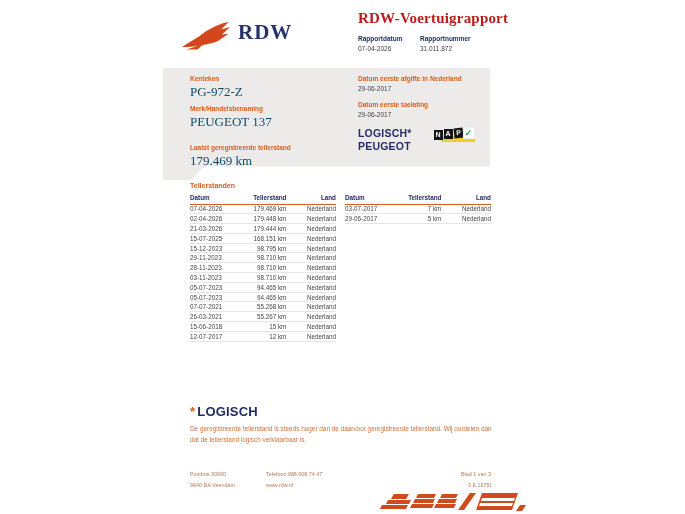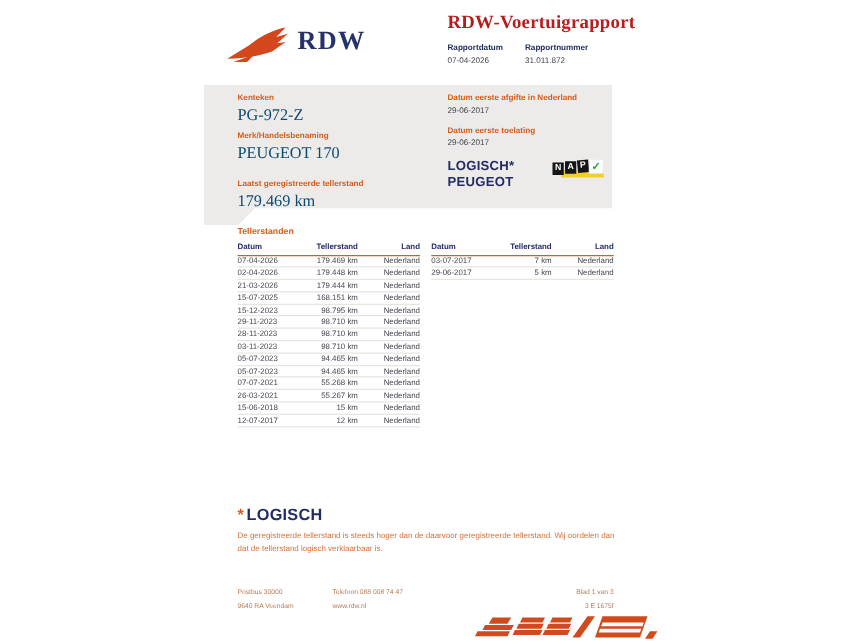--- a/index.html
+++ b/index.html
@@ -26,21 +26,21 @@
            clip-path:polygon(0 0, 100% 0, 100% 88%, 12.5% 88%, 8.5% 100%, 0 100%); }
   .panel-left  { position:absolute; left:27px;  top:7px; width:150px; }
   .panel-right { position:absolute; left:195px; top:7px; width:128px; }
 
   .field-label { font-size:6.5px; font-weight:700; color:#d95c1a; margin-bottom:2px; }
   .big-value { font-family:"Liberation Serif", serif; font-size:13px; color:#0c4a6e; margin-bottom:5px; }
   .panel-left .fieldL:nth-child(3) { margin-top:14px; }
 
   .sm-value { font-size:6.5px; color:#3e3e4c; margin:3px 0 9px 0; }
 
-  .verdict-row { display:flex; align-items:flex-start; margin-top:7px;justify-content:space-between; }
+  .verdict-row { display:flex; align-items:flex-start; margin-top:7px; }
   .verdict-text { font-size:10.5px; font-weight:700; color:#232d64; line-height:13px; letter-spacing:0.2px; }
 
   .nap { position:relative; margin-left:22px; margin-top:1px; width:44px; height:15px; }
   .nap-bar { position:absolute; left:7px; top:8px; width:34px; height:6px; background:#f2cf2a; }
   .nap-tiles { position:absolute; left:0; top:0; display:flex; }
   .nap-tile { width:9px; height:10px; background:#151515; color:#fff; font-size:7px; font-weight:700;
               text-align:center; line-height:10px; margin-right:1px; position:relative; }
   .nap-tile:nth-child(1){ top:2px; }
   .nap-tile:nth-child(2){ top:1px; }
   .nap-tile:nth-child(3){ top:0; transform:rotate(-6deg); }
@@ -105,21 +105,21 @@
 
   <div class="panel">
 
     <div class="panel-left">
         <div class="fieldL">
         <div class="field-label">Kenteken</div>
         <div class="big-value">PG-972-Z</div>
       </div>
         <div class="fieldL">
         <div class="field-label">Merk/Handelsbenaming</div>
-        <div class="big-value">PEUGEOT 170</div>
+        <div class="big-value">PEUGEOT 137</div>
       </div>
         <div class="fieldL">
         <div class="field-label">Laatst geregistreerde tellerstand</div>
         <div class="big-value">179.469 km</div>
       </div>
       </div>
 
     <div class="panel-right">
       <div>
           <div class="fieldR">

